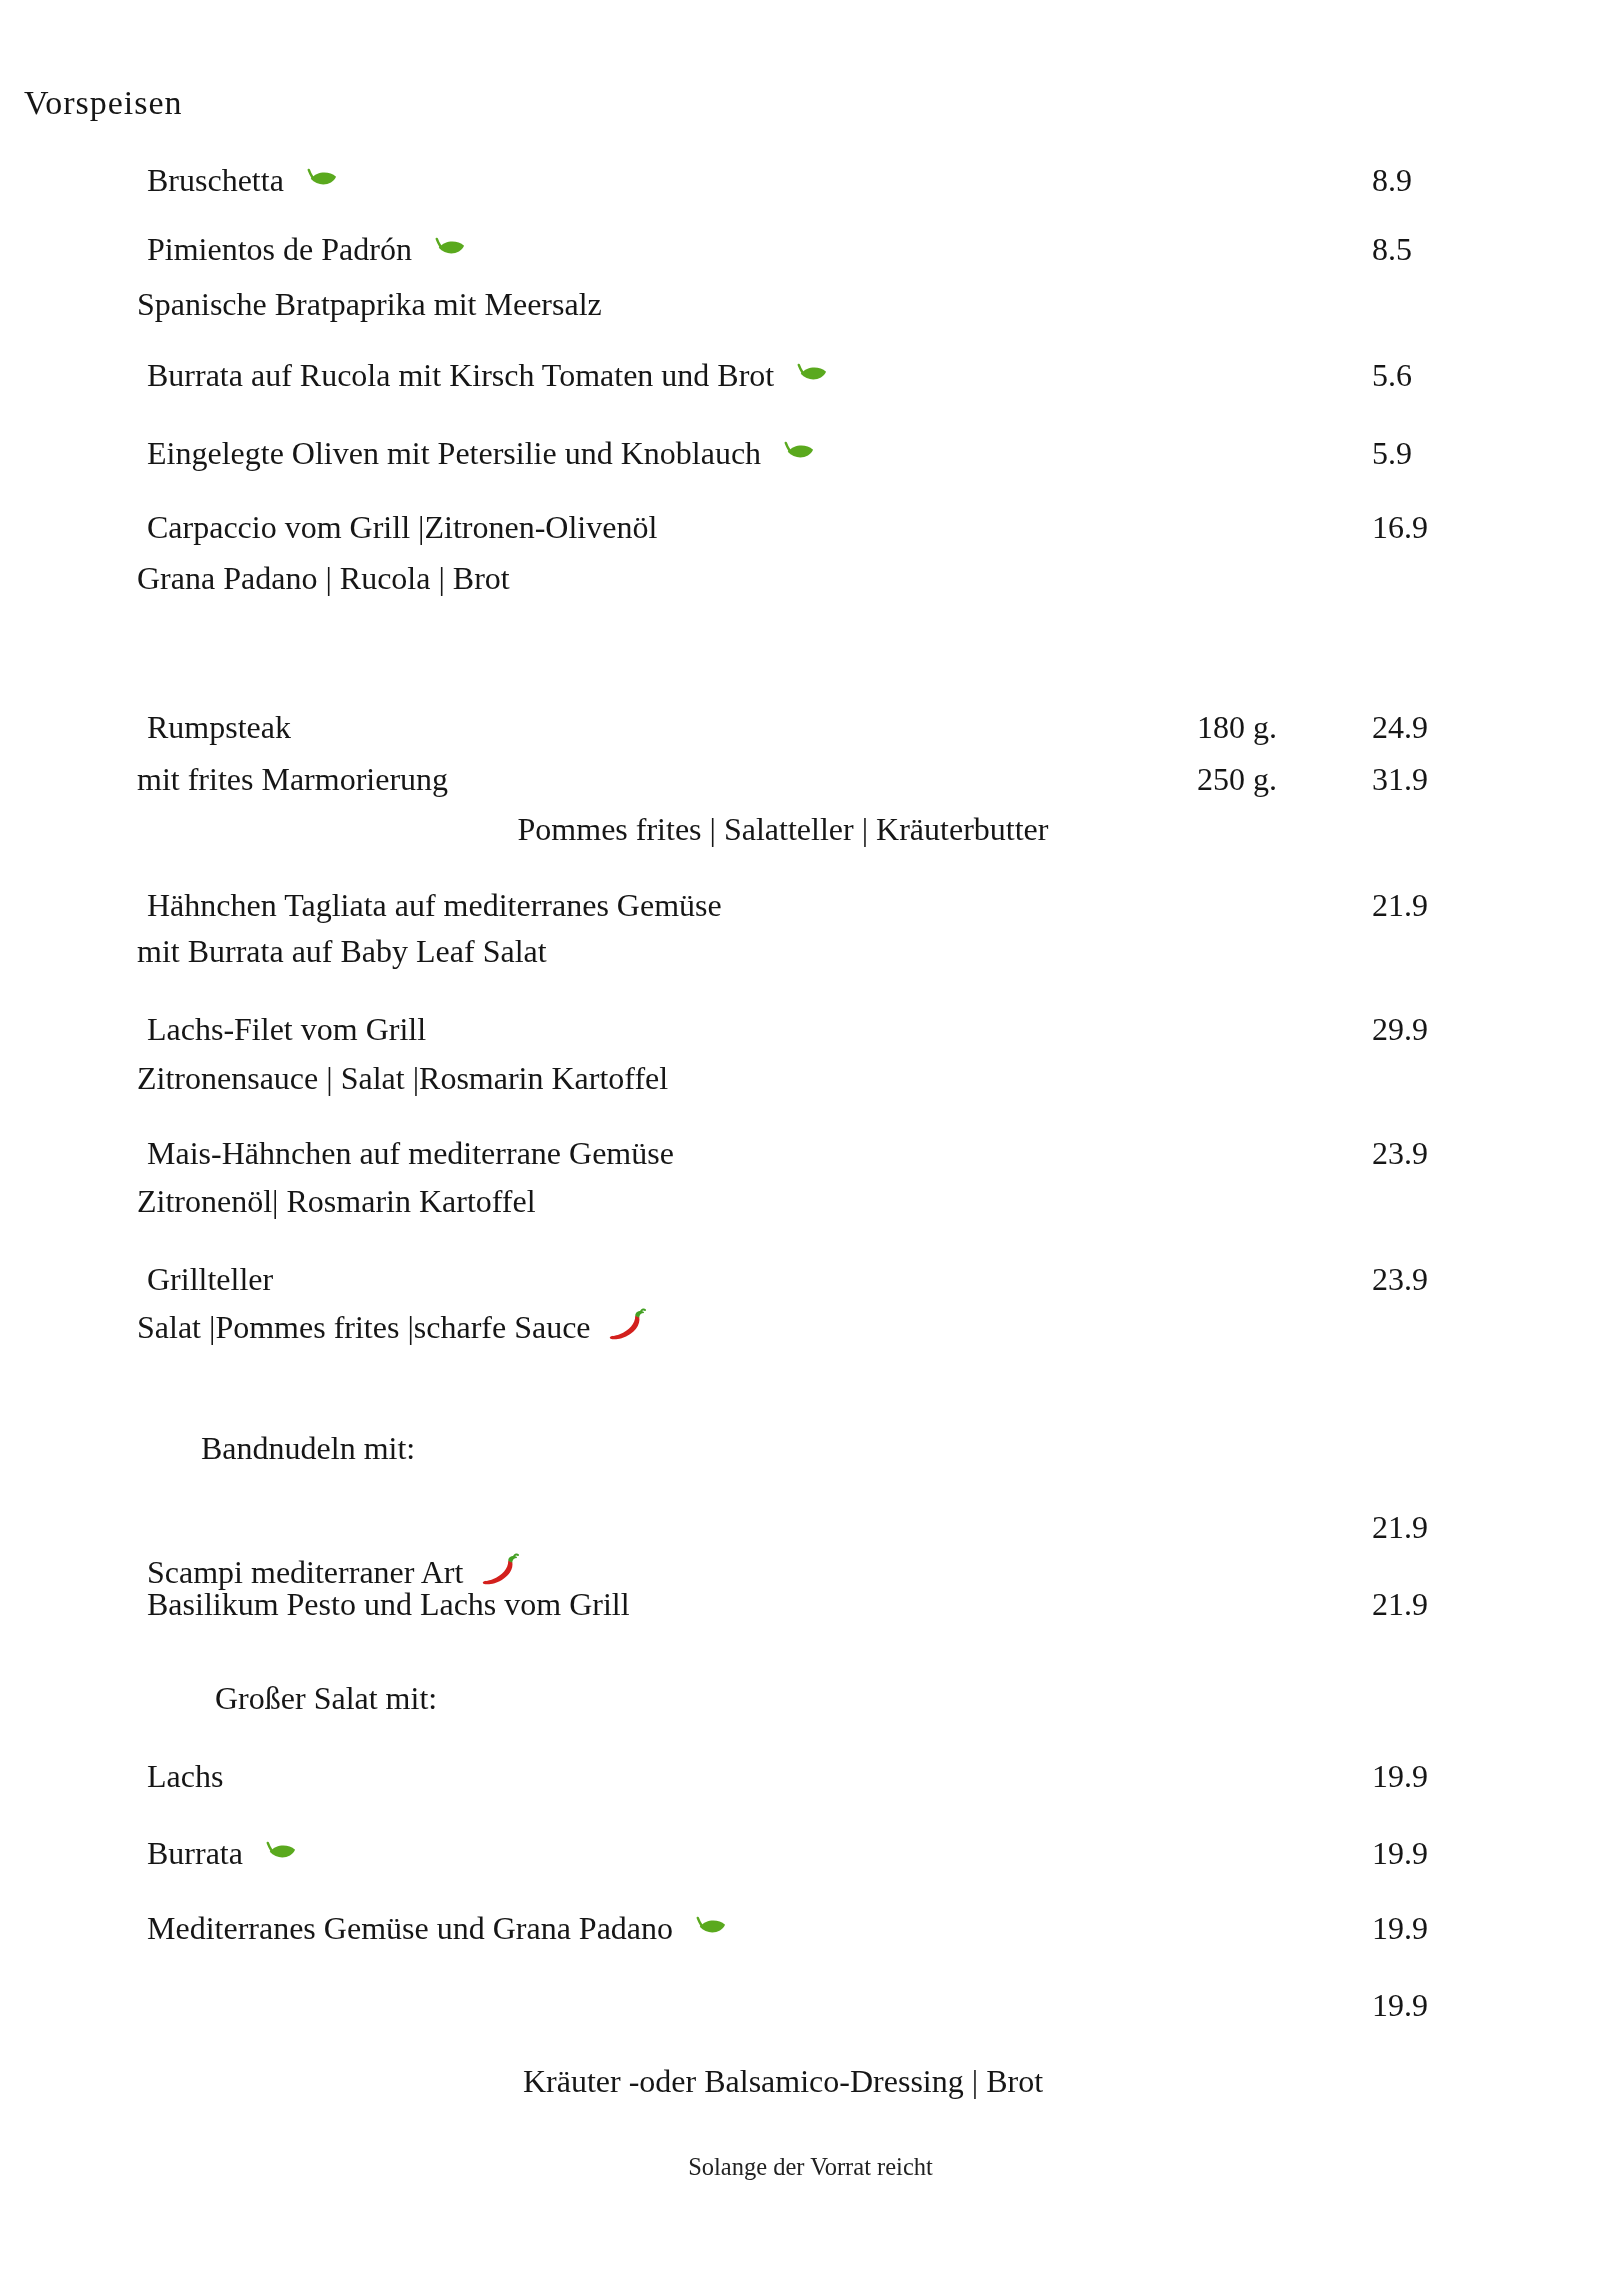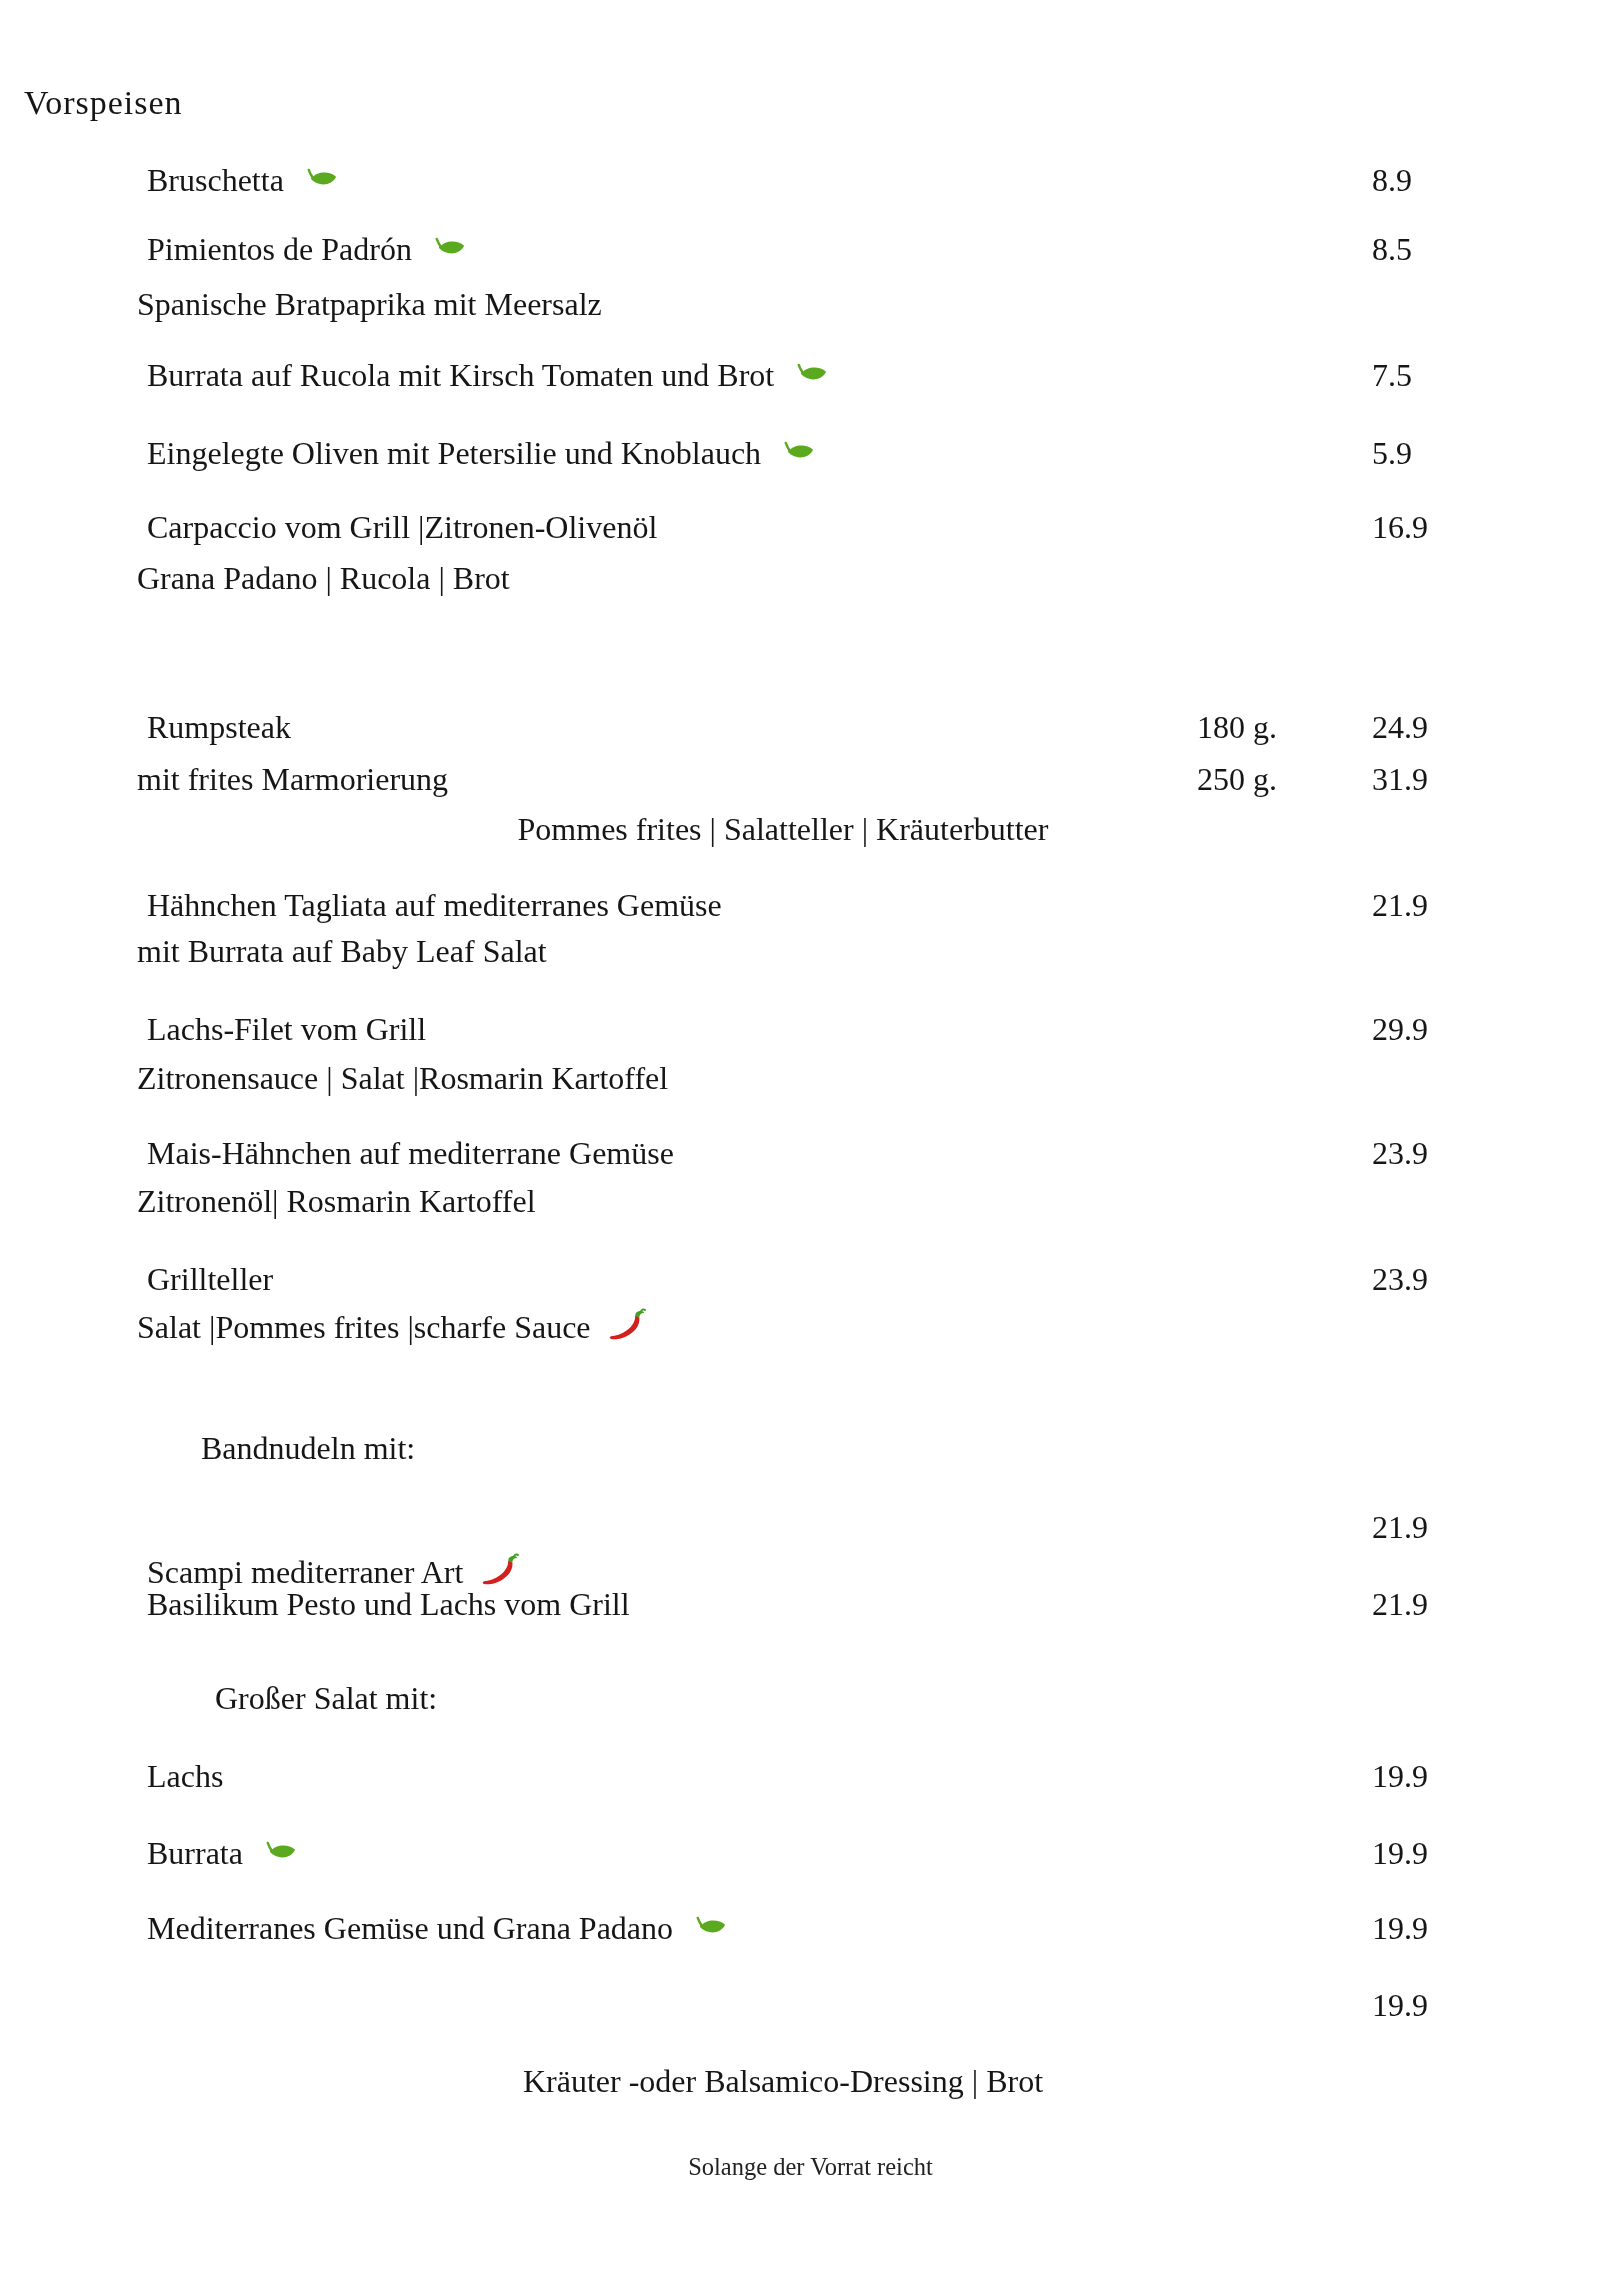--- a/index.html
+++ b/index.html
@@ -72,21 +72,21 @@
   </div>
   <div class="price" style="top:229px">8.5</div>
   <div class="subline" style="top:284px">Spanische Bratpaprika mit Meersalz</div>
 
   <div class="line" style="top:355px">
     <span>Burrata auf Rucola mit Kirsch Tomaten und Brot</span><span class="icon leaf"><svg width="39" height="27.4" viewBox="0 0 40 28">
           <path d="M9,4 C10,7 11,9 13,12" stroke="#5aa91e" stroke-width="2.5" fill="none" stroke-linecap="round"></path>
           <path d="M11,13 C18,5 30,5 37,11 C33,20 19,22 11,13 Z" fill="#5aa91e"></path>
         </svg></span>
   </div>
-  <div class="price" style="top:355px">7.5</div>
+  <div class="price" style="top:355px">5.6</div>
 
   <div class="line" style="top:433px">
     <span>Eingelegte Oliven mit Petersilie und Knoblauch</span><span class="icon leaf"><svg width="39" height="27.4" viewBox="0 0 40 28">
           <path d="M9,4 C10,7 11,9 13,12" stroke="#5aa91e" stroke-width="2.5" fill="none" stroke-linecap="round"></path>
           <path d="M11,13 C18,5 30,5 37,11 C33,20 19,22 11,13 Z" fill="#5aa91e"></path>
         </svg></span>
   </div>
   <div class="price" style="top:433px">5.9</div>
 
   <div class="line" style="top:507px">

